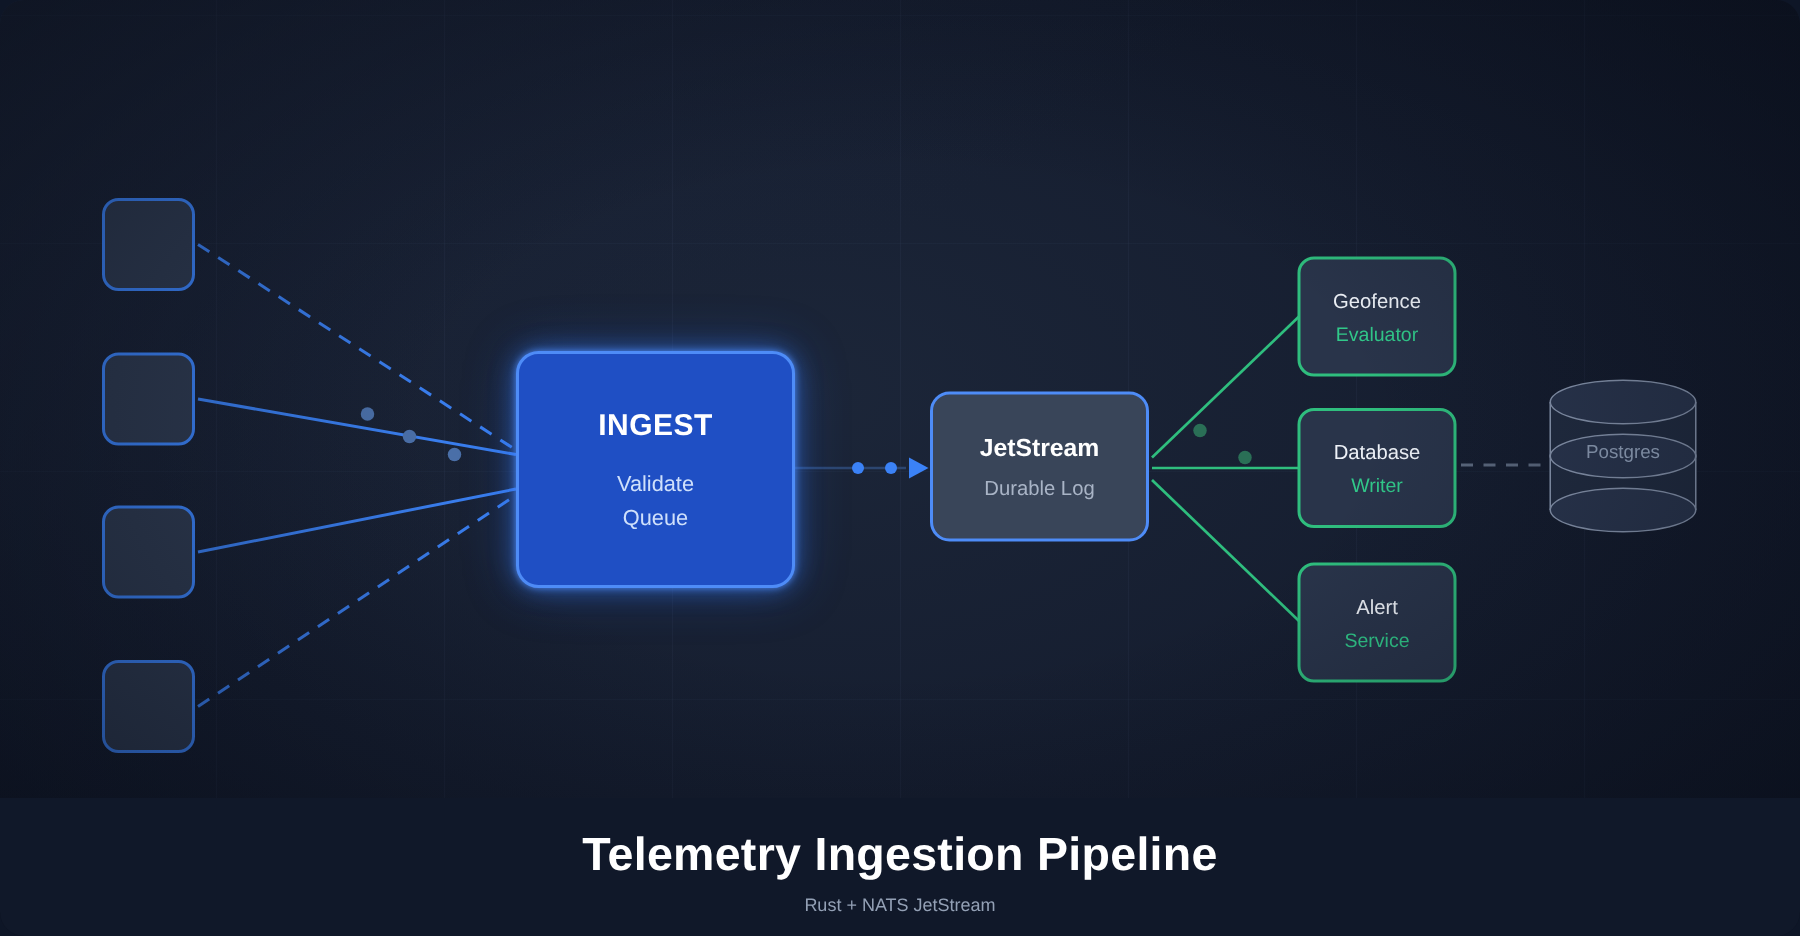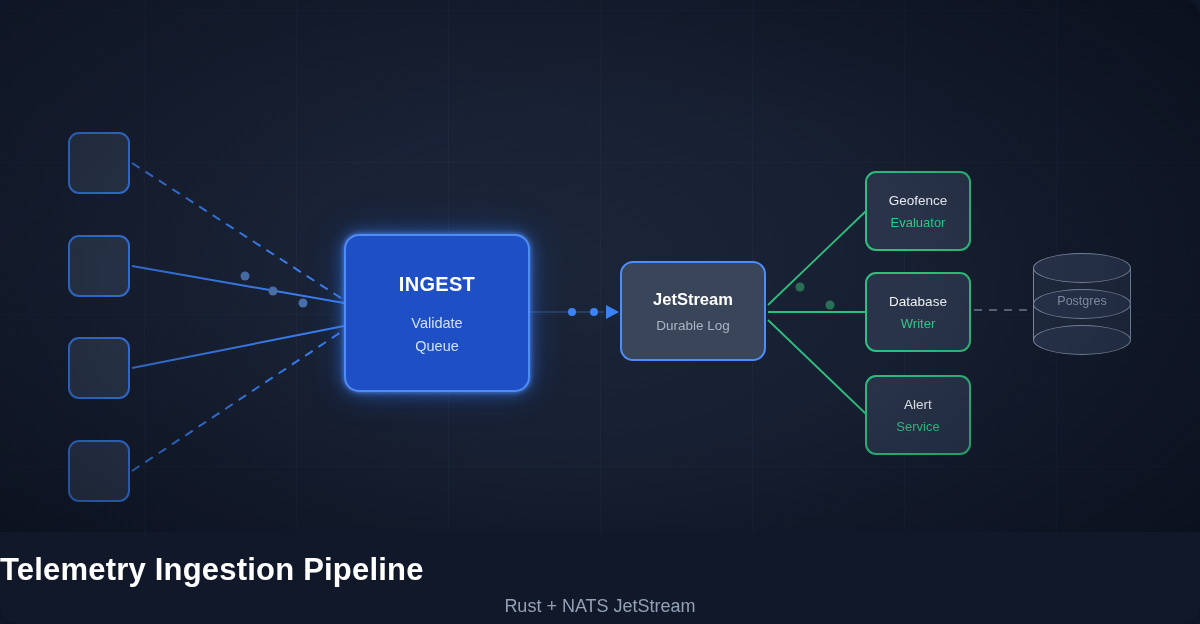--- a/index.html
+++ b/index.html
@@ -170,34 +170,34 @@
     top: 532px;
     width: 1200px;
     height: 92px;
     background: #101829;
   }
   .footer-title {
     position: absolute;
     left: 0;
     top: 552px;
     width: 1200px;
-    text-align: left;
+    text-align: center;
     color: #ffffff;
     font-size: 31px;
     font-weight: bold;
     letter-spacing: 0.2px;
   }
   .footer-sub {
     position: absolute;
     left: 0;
     top: 596px;
     width: 1200px;
     text-align: center;
     color: #93a0b5;
-    font-size: 18px;
+    font-size: 12px;
   }
 </style>
 </head>
 <body>
 
 <div id="stage">
 
   <div class="grid-layer"></div>
 
   <svg class="links" viewBox="0 0 1200 624">

